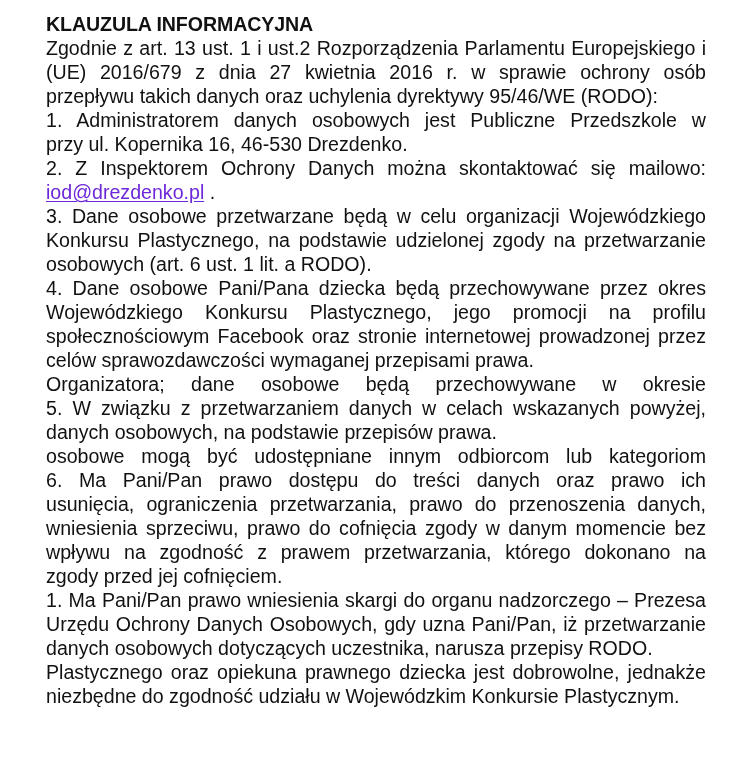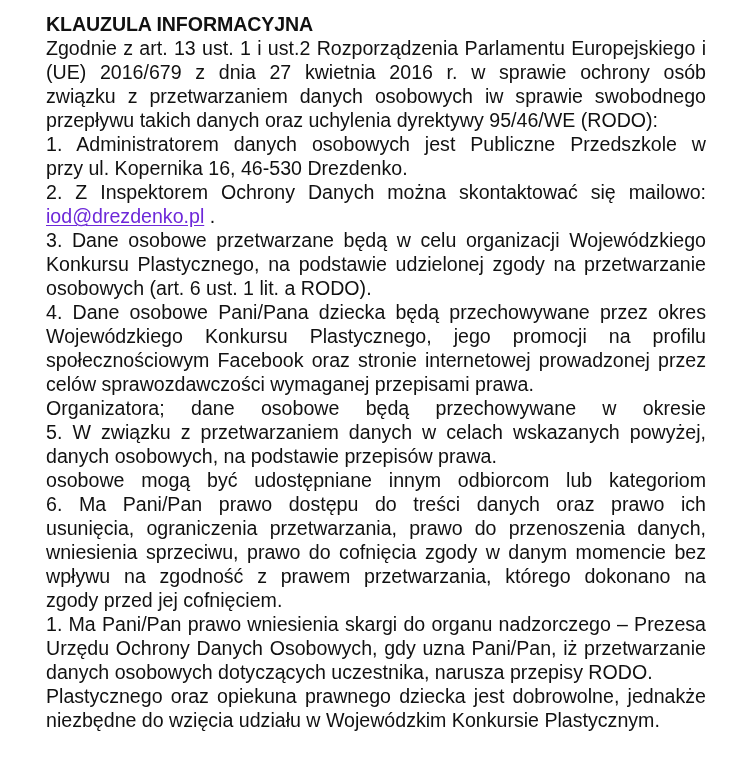--- a/index.html
+++ b/index.html
@@ -42,21 +42,20 @@
   </style>
 </head>
 <body>
 
 <div class="doc">
   <div class="title">KLAUZULA INFORMACYJNA</div>
 
   <div>
     <span class="line j">Zgodnie z art. 13 ust. 1 i ust.2 Rozporządzenia Parlamentu Europejskiego i Rady</span>
     <span class="line j">(UE) 2016/679 z dnia 27 kwietnia 2016 r. w sprawie ochrony osób fizycznych w</span>
-    <span class="line j">związku z przetwarzaniem danych osobowych iw sprawie swobodnego</span>
     <span class="line">przepływu takich danych oraz uchylenia dyrektywy 95/46/WE (RODO):</span>
   </div>
 
   <div>
     <span class="line j">1. Administratorem danych osobowych jest Publiczne Przedszkole w Drezdenku,</span>
     <span class="line">przy ul. Kopernika 16, 46-530 Drezdenko.</span>
   </div>
 
   <div>
     <span class="line j">2. Z Inspektorem Ochrony Danych można skontaktować się mailowo:</span>
@@ -92,15 +91,15 @@
   </div>
 
   <div>
     <span class="line j">1. Ma Pani/Pan prawo wniesienia skargi do organu nadzorczego – Prezesa</span>
     <span class="line j">Urzędu Ochrony Danych Osobowych, gdy uzna Pani/Pan, iż przetwarzanie</span>
     <span class="line">danych osobowych dotyczących uczestnika, narusza przepisy RODO.</span>
   </div>
 
   <div>
     <span class="line j">Plastycznego oraz opiekuna prawnego dziecka jest dobrowolne, jednakże</span>
-    <span class="line">niezbędne do wzięcia udziału w Wojewódzkim Konkursie Plastycznym.</span>
+    <span class="line">niezbędne do zgodność udziału w Wojewódzkim Konkursie Plastycznym.</span>
   </div>
 </div>
 
 </body></html>

